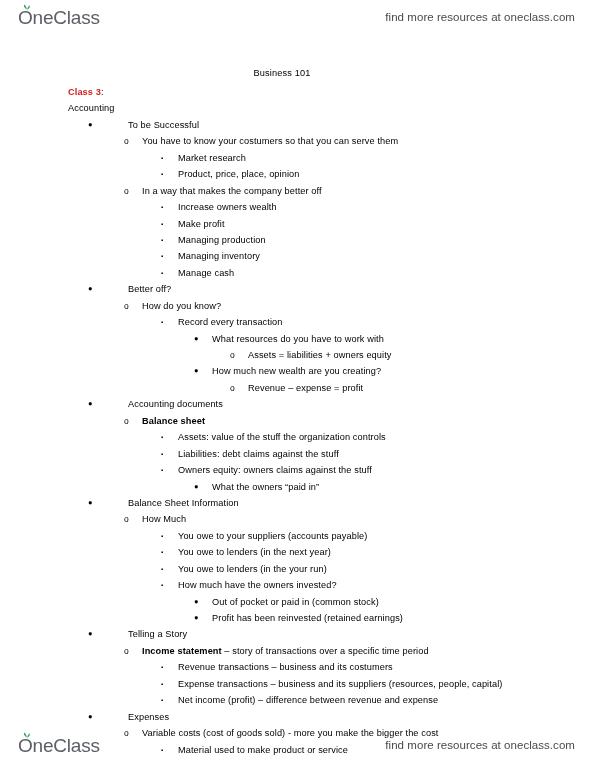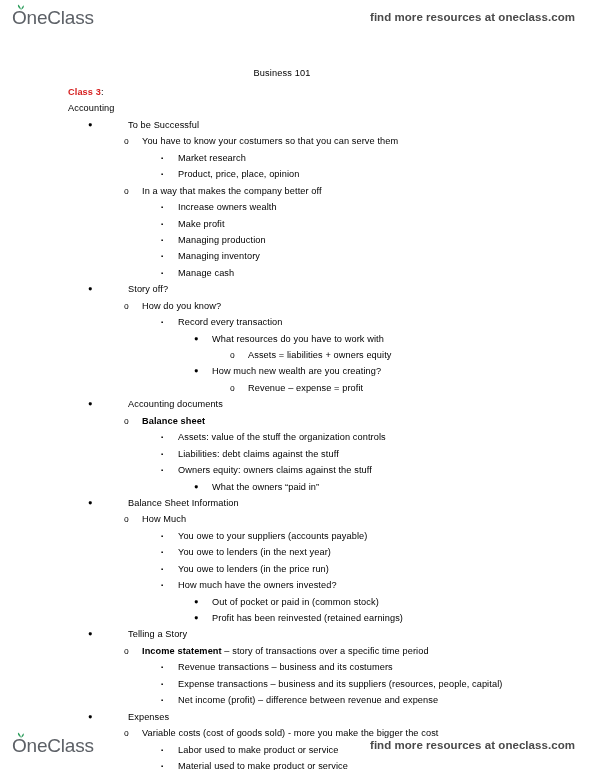--- a/index.html
+++ b/index.html
@@ -19,21 +19,21 @@
   
   .band {
     position: absolute;
     left: 0;
     width: 595px;
     height: 34px;
     display: flex;
     align-items: center;
     justify-content: space-between;
     box-sizing: border-box;
-    padding: 0 20px 0 12px;
+    padding: 0 20px 0 18px;
   }
   .band-header { top: 0px; }
   .band-footer { top: 728px; }
 
   .logo {
     position: relative;
     display: inline-block;
     font-family: "Liberation Sans", sans-serif;
     font-size: 19px;
     font-weight: 400;
@@ -46,21 +46,21 @@
     position: absolute;
     left: 3.5px;
     top: -5px;
     width: 10px;
     height: 8px;
     pointer-events: none;
   }
 
   .promo {
     font-size: 11.5px;
-    font-weight: 700;
+    font-weight: 400;
     color: #4a4a4a;
     letter-spacing: 0.05px;
     white-space: nowrap;
   }
 
   
   .doc {
     position: absolute;
     left: 0;
     top: 0;
@@ -185,21 +185,21 @@
       <div class="line lv3">
         <span class="bullet">▪</span>
         <span class="txt">Managing inventory</span>
       </div>
       <div class="line lv3">
         <span class="bullet">▪</span>
         <span class="txt">Manage cash</span>
       </div>
       <div class="line lv1">
         <span class="bullet">●</span>
-        <span class="txt">Story off?</span>
+        <span class="txt">Better off?</span>
       </div>
       <div class="line lv2">
         <span class="bullet">o</span>
         <span class="txt">How do you know?</span>
       </div>
       <div class="line lv3">
         <span class="bullet">▪</span>
         <span class="txt">Record every transaction</span>
       </div>
       <div class="line lv4">
@@ -253,21 +253,21 @@
       <div class="line lv3">
         <span class="bullet">▪</span>
         <span class="txt">You owe to your suppliers (accounts payable)</span>
       </div>
       <div class="line lv3">
         <span class="bullet">▪</span>
         <span class="txt">You owe to lenders (in the next year)</span>
       </div>
       <div class="line lv3">
         <span class="bullet">▪</span>
-        <span class="txt">You owe to lenders (in the price run)</span>
+        <span class="txt">You owe to lenders (in the your run)</span>
       </div>
       <div class="line lv3">
         <span class="bullet">▪</span>
         <span class="txt">How much have the owners invested?</span>
       </div>
       <div class="line lv4">
         <span class="bullet">●</span>
         <span class="txt">Out of pocket or paid in (common stock)</span>
       </div>
       <div class="line lv4">
@@ -294,24 +294,20 @@
         <span class="bullet">▪</span>
         <span class="txt">Net income (profit) – difference between revenue and expense</span>
       </div>
       <div class="line lv1">
         <span class="bullet">●</span>
         <span class="txt">Expenses</span>
       </div>
       <div class="line lv2">
         <span class="bullet">o</span>
         <span class="txt">Variable costs (cost of goods sold) - more you make the bigger the cost</span>
-      </div>
-      <div class="line lv3">
-        <span class="bullet">▪</span>
-        <span class="txt">Labor used to make product or service</span>
       </div>
       <div class="line lv3">
         <span class="bullet">▪</span>
         <span class="txt">Material used to make product or service</span>
       </div>
     </div>
 
 </div>
 
 <div class="band band-footer">

